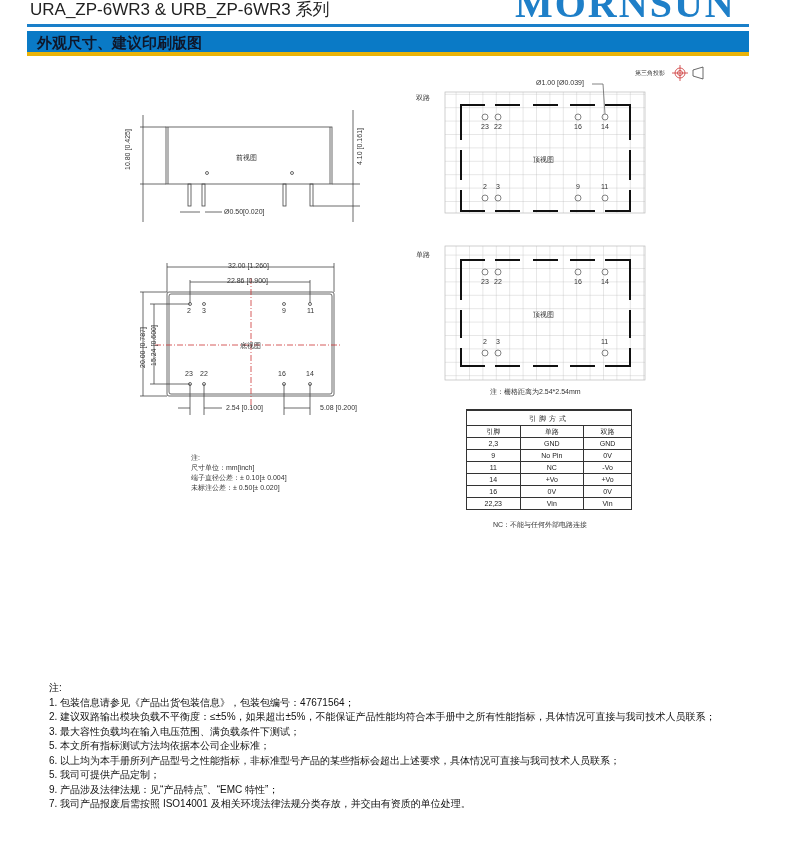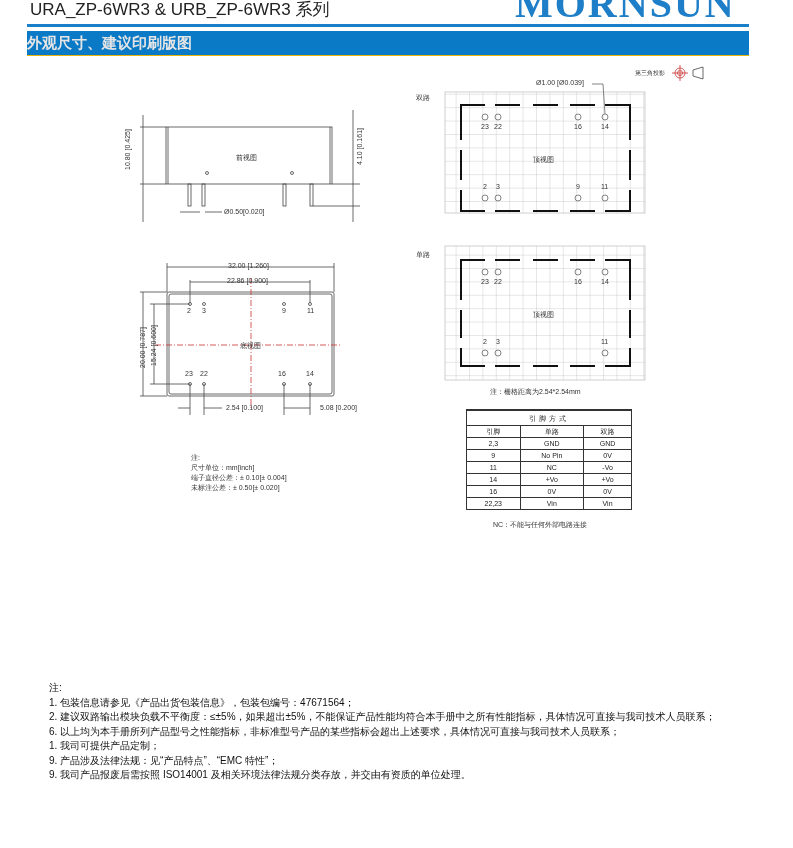--- a/index.html
+++ b/index.html
@@ -1,20 +1,20 @@
 <!DOCTYPE html>
 <html><head>
 <meta charset="utf-8">
 <style>
   * { margin:0; padding:0; box-sizing:border-box; }
   body { width:793px; height:848px; background:#fff; position:relative; overflow:hidden; font-family:"Liberation Sans", "DejaVu Sans", sans-serif; color:#222; }
   .hdr-title { position:absolute; left:30px; top:-2px; font-size:17px; color:#222; }
   .hdr-logo { position:absolute; left:515px; top:-20px; font-family:"Liberation Serif", serif; font-size:40px; color:#1e7fc8; letter-spacing:2px; font-weight:bold; }
   .hdr-rule { position:absolute; left:27px; top:24px; width:722px; height:3px; background:#1a7fc9; }
-  .sec-bar { position:absolute; left:27px; top:31px; width:722px; height:25px; background:#0a7ac6; color:#e5e5e5; font-weight:bold; font-size:15px; padding:3px 0 0 0; border-bottom:1px solid #eab308; }
+  .sec-bar { position:absolute; left:27px; top:31px; width:722px; height:25px; background:#0a7ac6; color:#0f172a; font-weight:bold; font-size:15px; padding:3px 0 0 10px; border-bottom:4px solid #eab308; }
   svg { position:absolute; left:0; top:0; }
   .lbl { position:absolute; font-size:7px; color:#333; white-space:nowrap; }
   .pin-tbl { position:absolute; left:466px; top:409px; width:166px; border-collapse:collapse; font-size:7px; }
   .pin-tbl td, .pin-tbl th { border:1px solid #333; height:12px; text-align:center; font-weight:normal; }
   .pin-tbl caption { border:1px solid #333; border-bottom:none; border-top:2px solid #333; height:16px; line-height:15px; letter-spacing:3px; }
   .notes { position:absolute; left:49px; top:681px; font-size:10px; line-height:14.5px; color:#111; }
   .notes div { white-space:nowrap; }
 </style>
 </head>
 <body>
@@ -242,17 +242,19 @@
         <td>Vin</td>
       </tr>
 </tbody>
   </table>
 <div class="lbl" style="left:493px;top:520px;">NC：不能与任何外部电路连接</div>
 
 <div class="notes">
   <div>注:</div>
   <div>1. 包装信息请参见《产品出货包装信息》，包装包编号：47671564；</div>
   <div>2. 建议双路输出模块负载不平衡度：≤±5%，如果超出±5%，不能保证产品性能均符合本手册中之所有性能指标，具体情况可直接与我司技术人员联系；</div>
+  <div>3. 最大容性负载均在输入电压范围、满负载条件下测试；</div>
+  <div>5. 本文所有指标测试方法均依据本公司企业标准；</div>
   <div>6. 以上均为本手册所列产品型号之性能指标，非标准型号产品的某些指标会超出上述要求，具体情况可直接与我司技术人员联系；</div>
-  <div>1. 我司可提供产品定制；</div>
+  <div>5. 我司可提供产品定制；</div>
   <div>9. 产品涉及法律法规：见“产品特点”、“EMC 特性”；</div>
-  <div>9. 我司产品报废后需按照 ISO14001 及相关环境法律法规分类存放，并交由有资质的单位处理。</div>
+  <div>7. 我司产品报废后需按照 ISO14001 及相关环境法律法规分类存放，并交由有资质的单位处理。</div>
 </div>
 
 </body></html>

